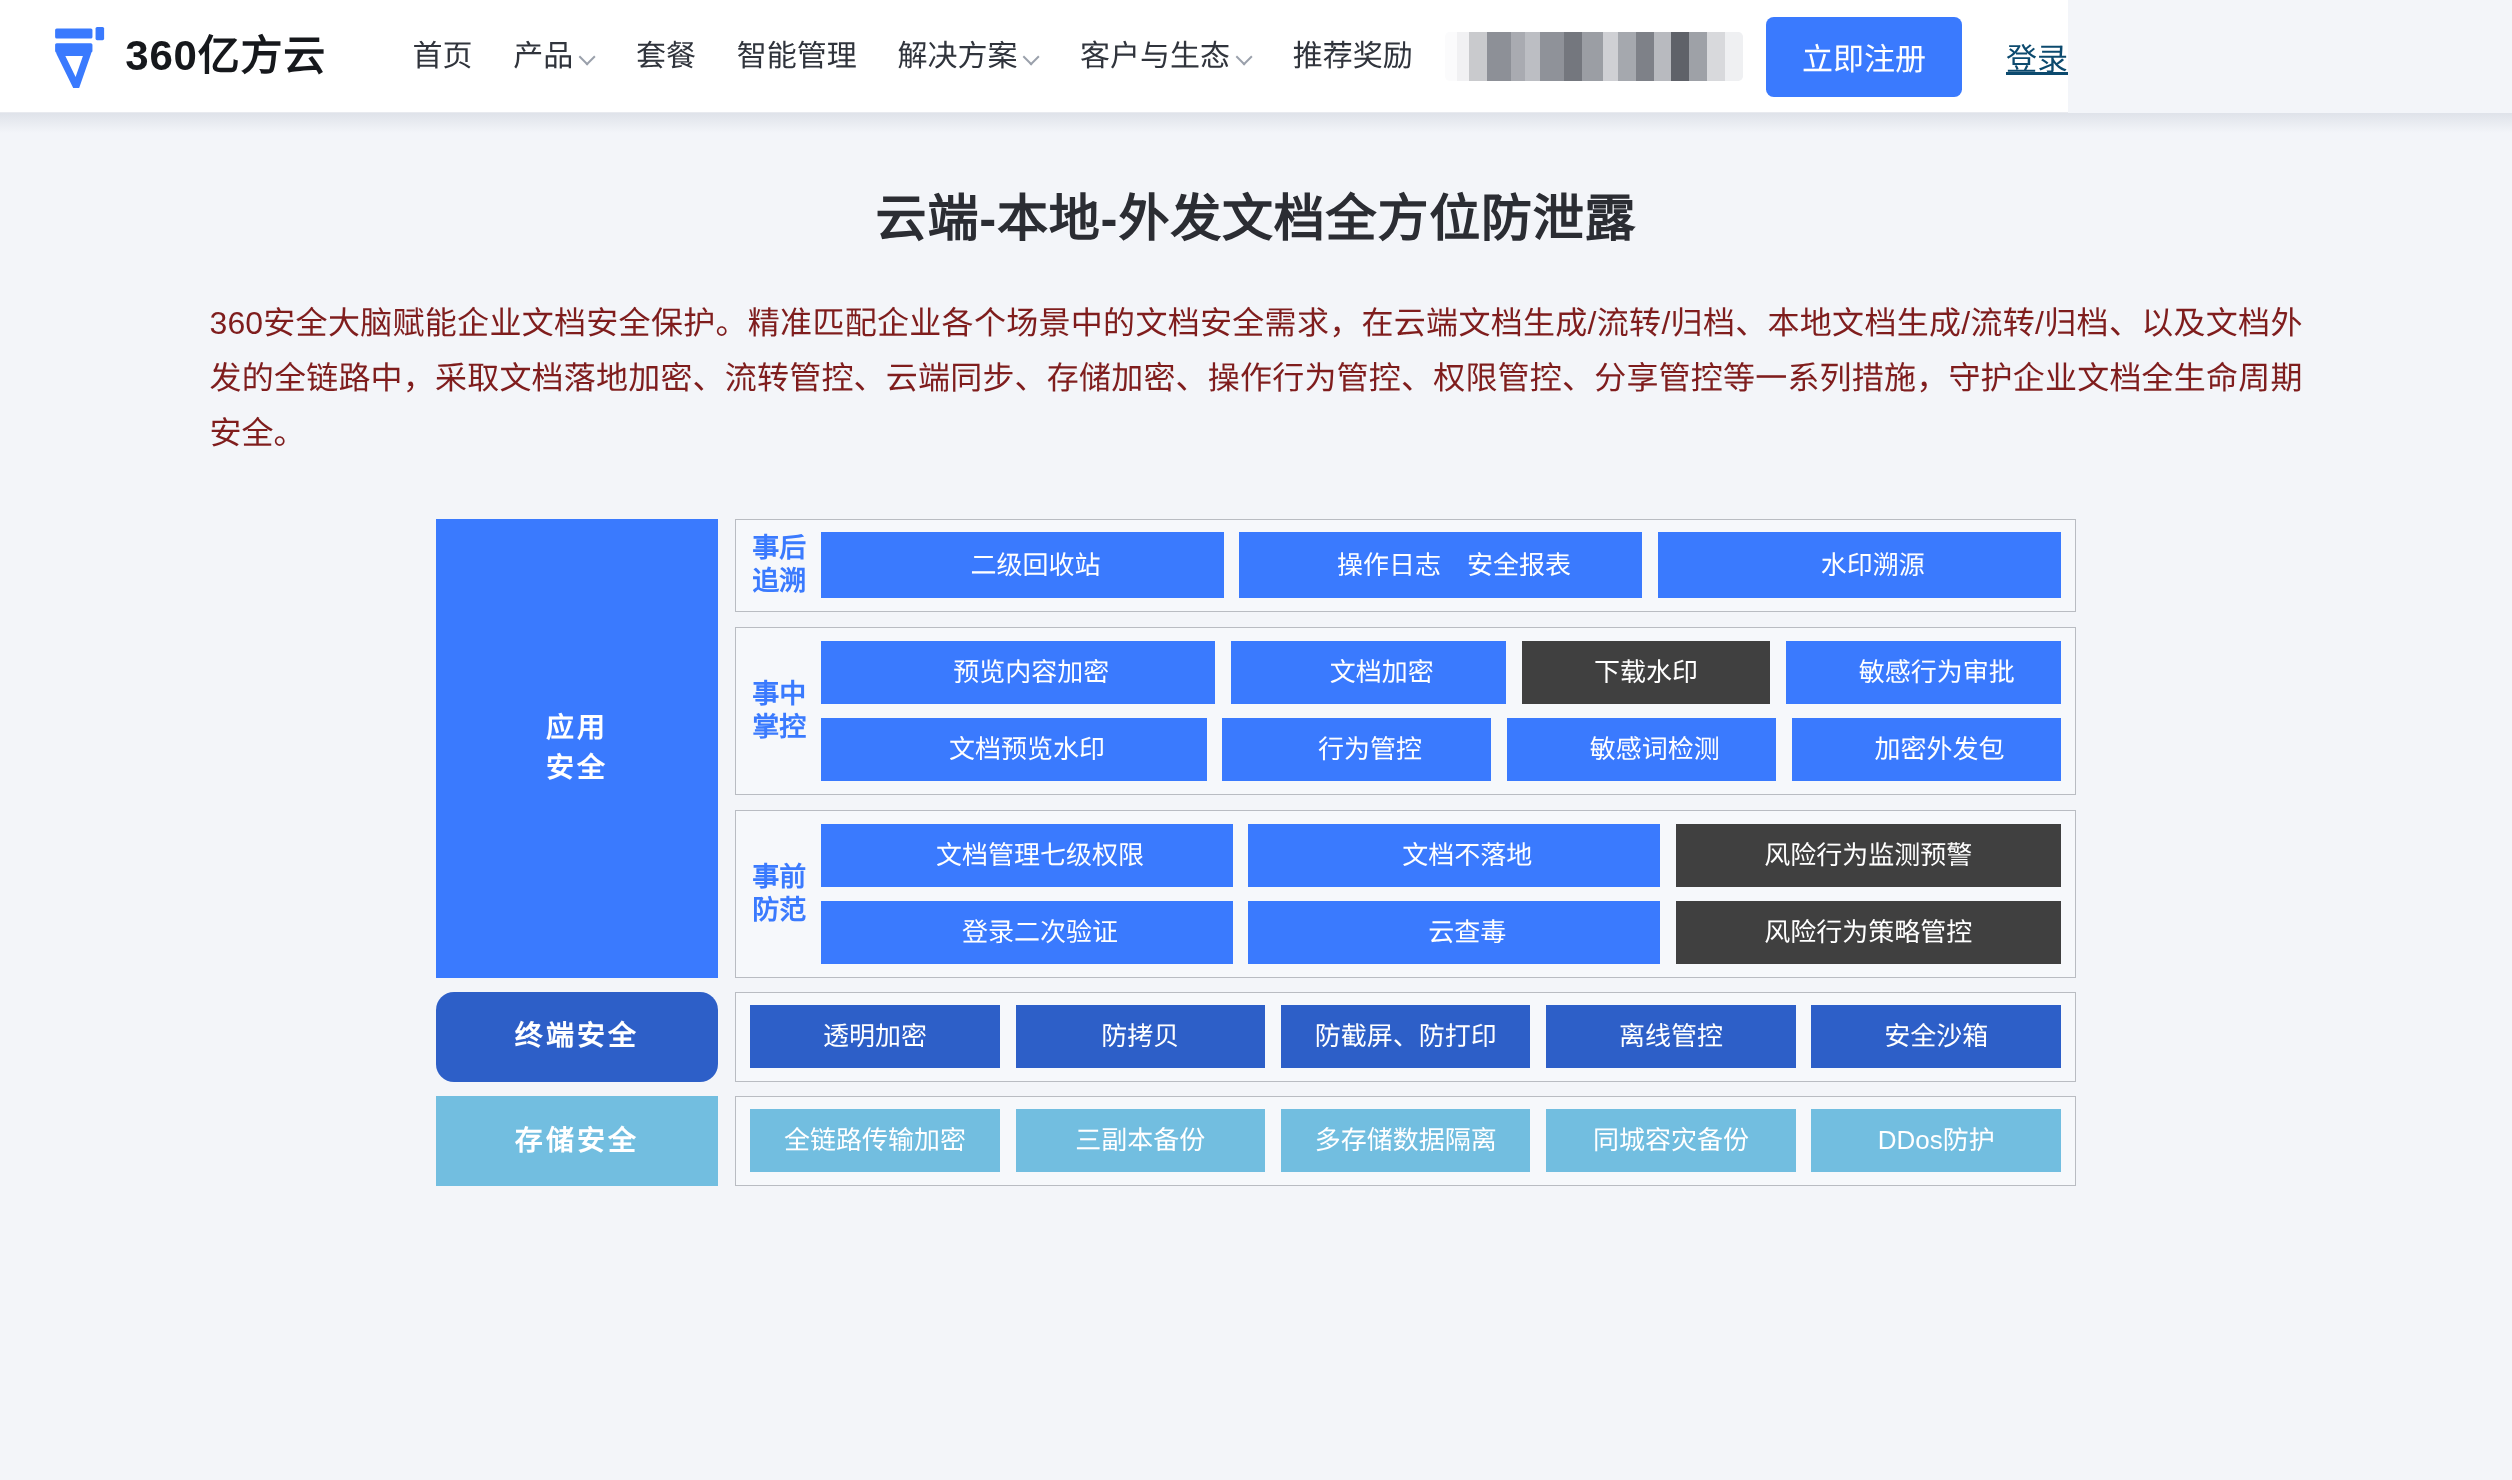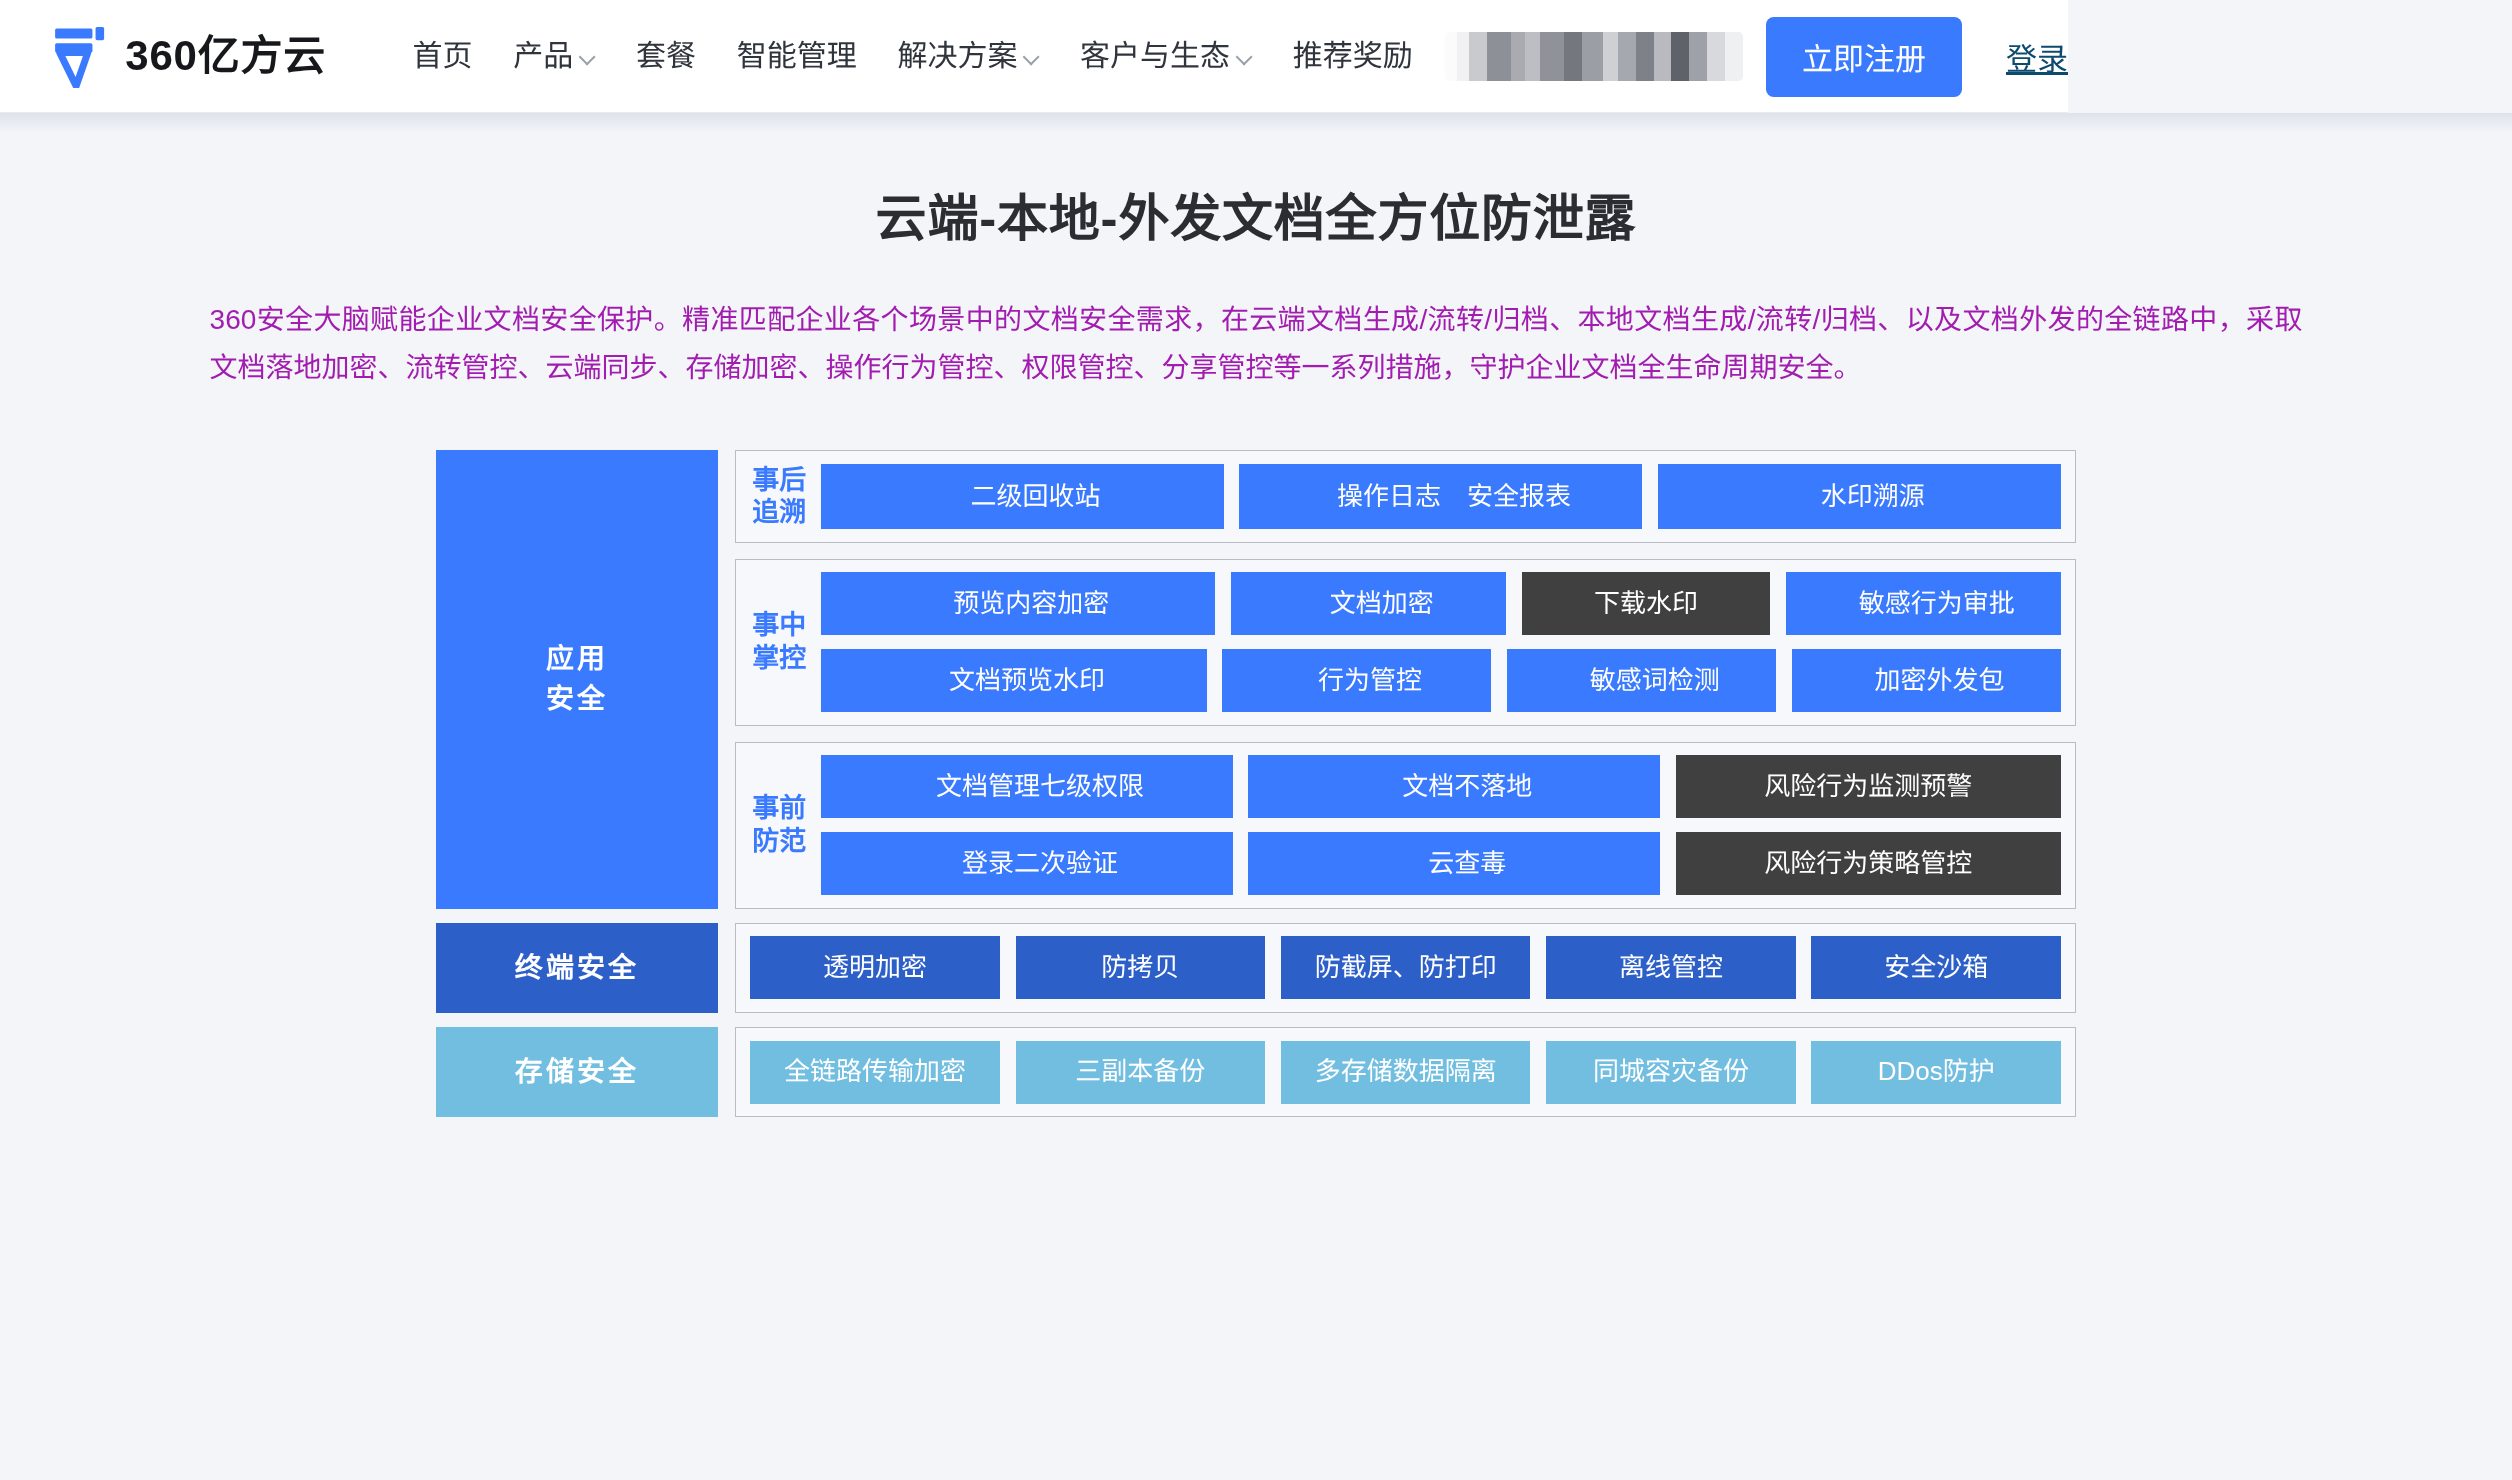--- a/index.html
+++ b/index.html
@@ -158,23 +158,23 @@
     text-align: center;
     font-size: 51px;
     font-weight: 700;
     color: #2b2d33;
     letter-spacing: 0.8px;
     line-height: 1.15;
   }
   .hero-desc {
     margin-top: 47px;
     padding: 0 12.6px;
-    font-size: 28px;
+    font-size: 32px;
     line-height: 1.72;
-    color: #a21caf;
+    color: #7f1d1d;
     text-align: justify;
     text-justify: inter-ideograph;
   }
 
   
   .diagram {
     position: relative;
     width: 1640px;
     margin: 58px auto 0;
     display: flex;
@@ -195,21 +195,21 @@
     align-items: center;
     justify-content: center;
     text-align: center;
     color: #ffffff;
     font-size: 28px;
     font-weight: 700;
     letter-spacing: 3.1px;
     line-height: 1.45;
   }
   .layer-label.app     { background: #3a7afe; }
-  .layer-label.device  { background: #2d5fc8; }
+  .layer-label.device  { background: #2d5fc8; border-radius: 18px; }
   .layer-label.storage { background: #72bee0; }
 
   .layer-body {
     flex: 1 1 auto;
     display: flex;
     flex-direction: column;
     gap: 15.7px;
   }
 
   .group {

